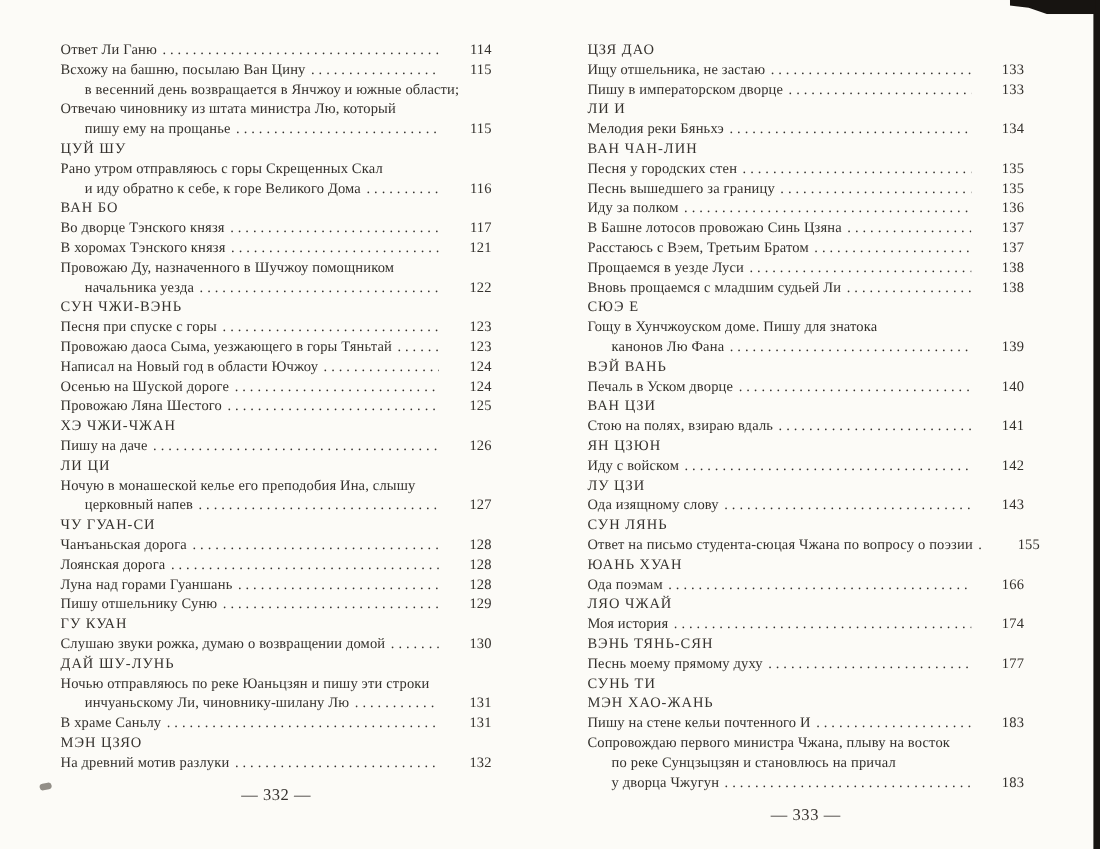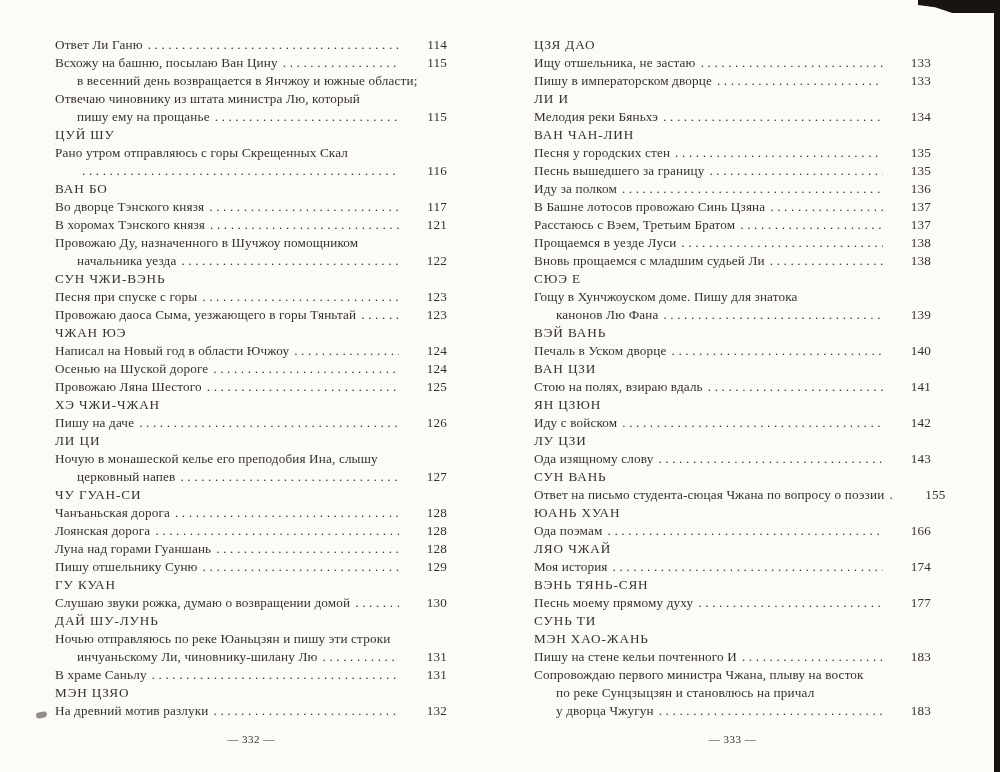--- a/index.html
+++ b/index.html
@@ -33,21 +33,21 @@
     margin: 0 3px 0 5px;
     color: var(--ink, #34312d);
   }
   .dots::after {
     content: ". . . . . . . . . . . . . . . . . . . . . . . . . . . . . . . . . . . . . . . . . . . . . . . . . . . . . . . . . . . . . . . . . . . . . .";
   }
   .pg { min-width: 25px; text-align: right; white-space: nowrap; margin-left: 20px; }
   .folio {
     margin-top: 13px;
     text-align: center;
-    font-size: 11px;
+    font-size: 15px;
     letter-spacing: 0.5px;
   }
   .scan-edge {
     position: absolute;
     top: 0; right: 0;
     width: 6px; height: 772px;
     background: var(--scan_black, #171411);
   }
   .scan-corner {
     position: absolute;
@@ -86,20 +86,21 @@
         <div class="line cont">в весенний день возвращается в Янчжоу и южные области;</div>
         <div class="line">Отвечаю чиновнику из штата министра Лю, который</div>
         <div class="line cont lastln">
           <span class="txt">пишу ему на прощанье</span>
           <span class="dots"></span>
           <span class="pg">115</span>
         </div>
         <div class="heading">ЦУЙ ШУ</div>
         <div class="line">Рано утром отправляюсь с горы Скрещенных Скал</div>
         <div class="line cont lastln">
+          <span class="txt">и иду обратно к себе, к горе Великого Дома</span>
           <span class="dots"></span>
           <span class="pg">116</span>
         </div>
         <div class="heading">ВАН БО</div>
         <div class="line lastln">
           <span class="txt">Во дворце Тэнского князя</span>
           <span class="dots"></span>
           <span class="pg">117</span>
         </div>
         <div class="line lastln">
@@ -117,21 +118,20 @@
         <div class="line lastln">
           <span class="txt">Песня при спуске с горы</span>
           <span class="dots"></span>
           <span class="pg">123</span>
         </div>
         <div class="line lastln">
           <span class="txt">Провожаю даоса Сыма, уезжающего в горы Тяньтай</span>
           <span class="dots"></span>
           <span class="pg">123</span>
         </div>
-        <div class="heading">ЧЖАН ЮЭ</div>
         <div class="line lastln">
           <span class="txt">Написал на Новый год в области Ючжоу</span>
           <span class="dots"></span>
           <span class="pg">124</span>
         </div>
         <div class="line lastln">
           <span class="txt">Осенью на Шуской дороге</span>
           <span class="dots"></span>
           <span class="pg">124</span>
         </div>
@@ -281,21 +281,21 @@
           <span class="txt">Иду с войском</span>
           <span class="dots"></span>
           <span class="pg">142</span>
         </div>
         <div class="heading">ЛУ ЦЗИ</div>
         <div class="line lastln">
           <span class="txt">Ода изящному слову</span>
           <span class="dots"></span>
           <span class="pg">143</span>
         </div>
-        <div class="heading">СУН ВАНЬ</div>
+        <div class="heading">СУН ЛЯНЬ</div>
         <div class="line lastln">
           <span class="txt">Ответ на письмо студента-сюцая Чжана по вопросу о поэзии</span>
           <span class="dots"></span>
           <span class="pg">155</span>
         </div>
         <div class="heading">ЮАНЬ ХУАН</div>
         <div class="line lastln">
           <span class="txt">Ода поэмам</span>
           <span class="dots"></span>
           <span class="pg">166</span>

